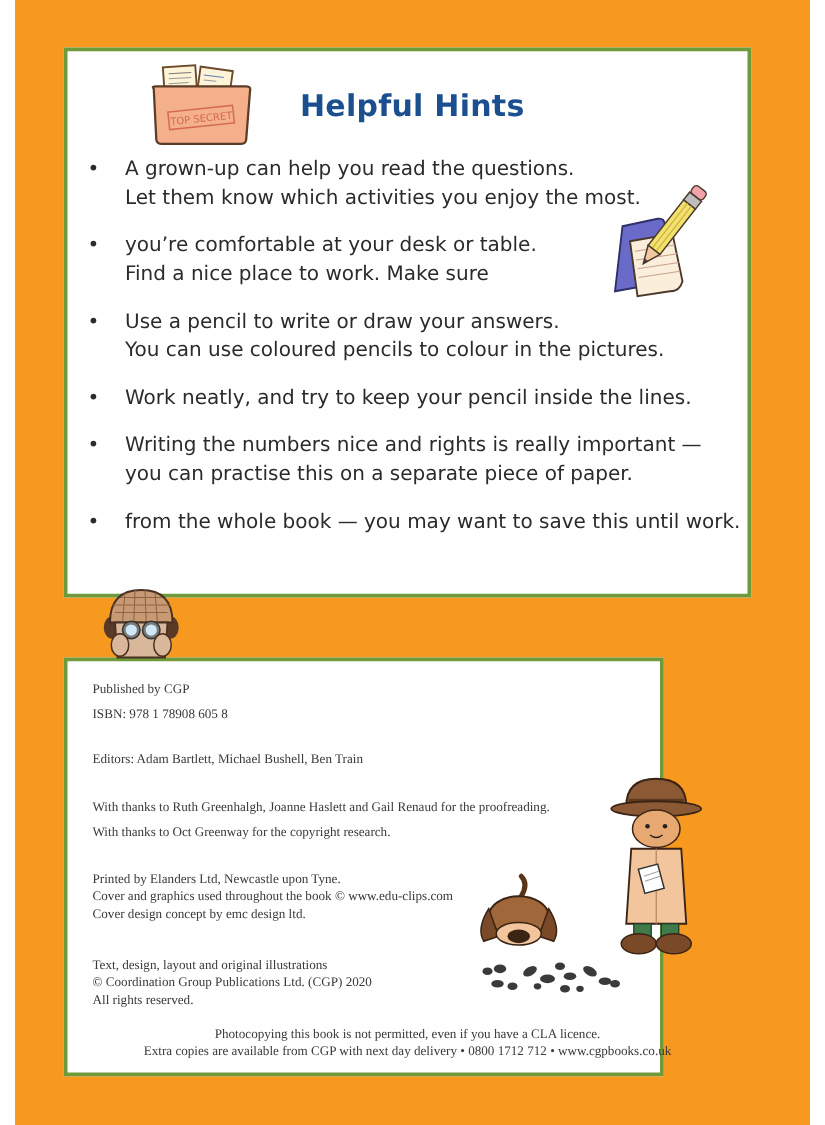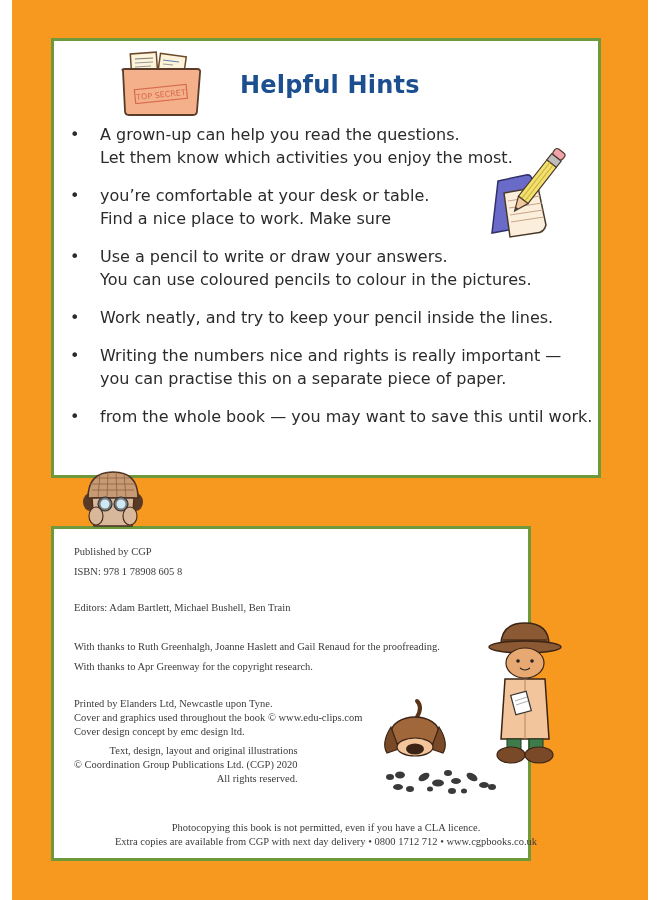--- a/index.html
+++ b/index.html
@@ -153,30 +153,30 @@
     <span class="info-line" style="margin-bottom:6px;">Published by CGP</span>
     <span class="info-line">ISBN:  978 1 78908 605 8</span>
   </div>
 
   <div class="info-block" style="top:72px;">
     <span class="info-line">Editors: Adam Bartlett, Michael Bushell, Ben Train</span>
   </div>
 
   <div class="info-block" style="top:111px;">
     <span class="info-line" style="margin-bottom:6px;">With thanks to Ruth Greenhalgh, Joanne Haslett and Gail Renaud for the proofreading.</span>
-    <span class="info-line">With thanks to Apr Greenway for the copyright research.</span>
+    <span class="info-line">With thanks to Oct Greenway for the copyright research.</span>
   </div>
 
   <div class="info-block" style="top:168px;">
     <span class="info-line">Printed by Elanders Ltd, Newcastle upon Tyne.</span>
     <span class="info-line">Cover and graphics used throughout the book © www.edu-clips.com</span>
     <span class="info-line">Cover design concept by emc design ltd.</span>
   </div>
 
-  <div class="info-block" style="top:215px;text-align:right;">
+  <div class="info-block" style="top:237px;">
     <span class="info-line">Text, design, layout and original illustrations</span>
     <span class="info-line">© Coordination Group Publications Ltd. (CGP) 2020</span>
     <span class="info-line">All rights reserved.</span>
   </div>
 
   <div class="footer-block">
     <span class="info-line">Photocopying this book is not permitted, even if you have a CLA licence.</span>
     <span class="info-line">Extra copies are available from CGP with next day delivery  •  0800 1712 712  •  www.cgpbooks.co.uk</span>
   </div>
 

